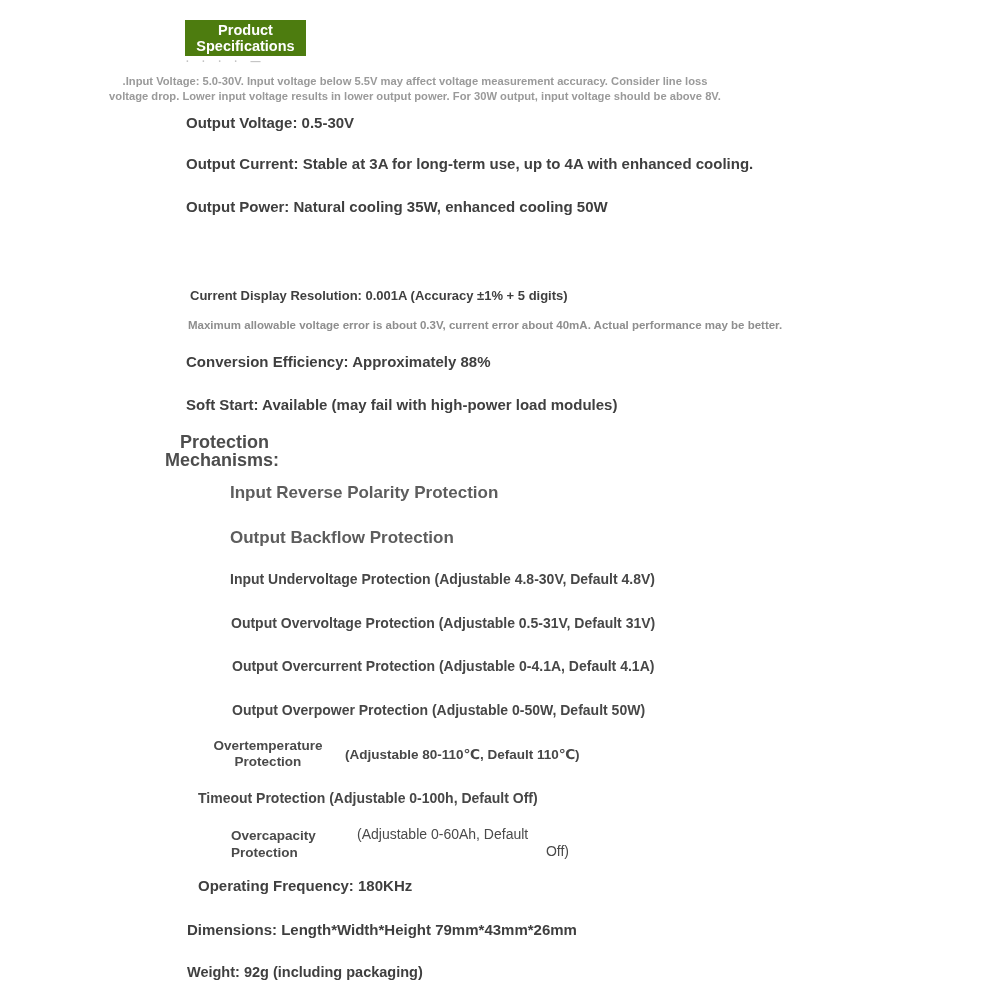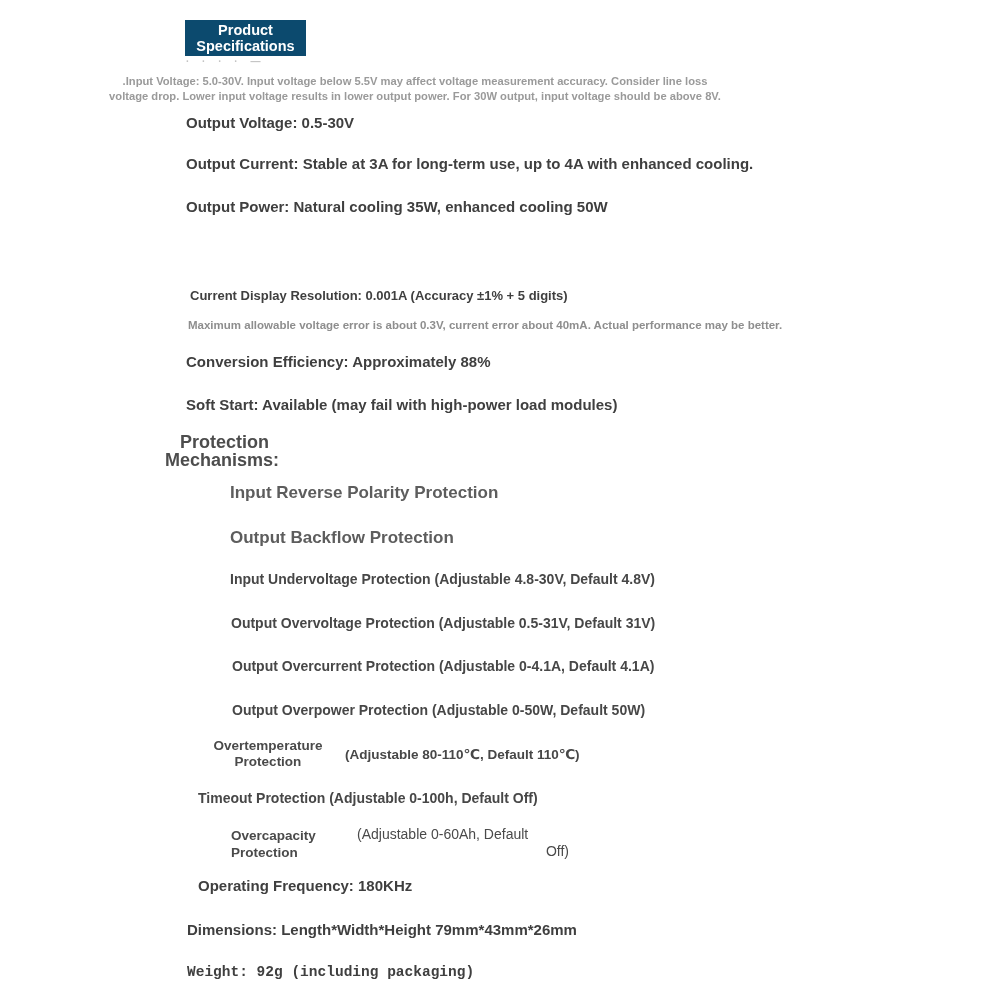--- a/index.html
+++ b/index.html
@@ -49,21 +49,21 @@
     position:absolute; left:357px; top:826px; width:212px;
     font-weight:normal; font-size:14px; color:#4a4a4a; line-height:17px;
   }
   .overcap-value .l2{text-align:right;}
 </style>
 </head>
 <body>
 
 <div class="canvas">
 
-  <div class="badge" style="background: #0c4a6e; color: rgb(255, 255, 255);">
+  <div class="badge" style="background: #4d7c0f; color: rgb(255, 255, 255);">
     <span>Product</span>
     <span>Specifications</span>
   </div>
 
   <div class="decor">· ·  ·    ·  —</div>
 
   <div class="centerline" style="top:75px;">.Input Voltage: 5.0-30V. Input voltage below 5.5V may affect voltage measurement accuracy. Consider line loss</div>
   <div class="centerline" style="top:90px;">voltage drop. Lower input voltage results in lower output power. For 30W output, input voltage should be above 8V.</div>
 
   <div class="t" style="left:186px; top:114px; font-size:15px;">Output Voltage: 0.5-30V</div>
@@ -96,15 +96,15 @@
     <div>Overcapacity</div>
     <div>Protection</div>
   </div>
   <div class="overcap-value">
     <div class="l1">(Adjustable 0-60Ah, Default</div>
     <div class="l2">Off)</div>
   </div>
 
   <div class="t" style="left:198px; top:877px; font-size:15px;">Operating Frequency: 180KHz</div>
   <div class="t" style="left:187px; top:921px; font-size:15px;">Dimensions: Length*Width*Height 79mm*43mm*26mm</div>
-  <div class="t" style="left:187px; top:964px; font-size:14.5px;font-family:Liberation Mono, monospace;">Weight: 92g (including packaging)</div>
+  <div class="t" style="left:187px; top:964px; font-size:14.5px;">Weight: 92g (including packaging)</div>
 
 </div>
 
 </body></html>

